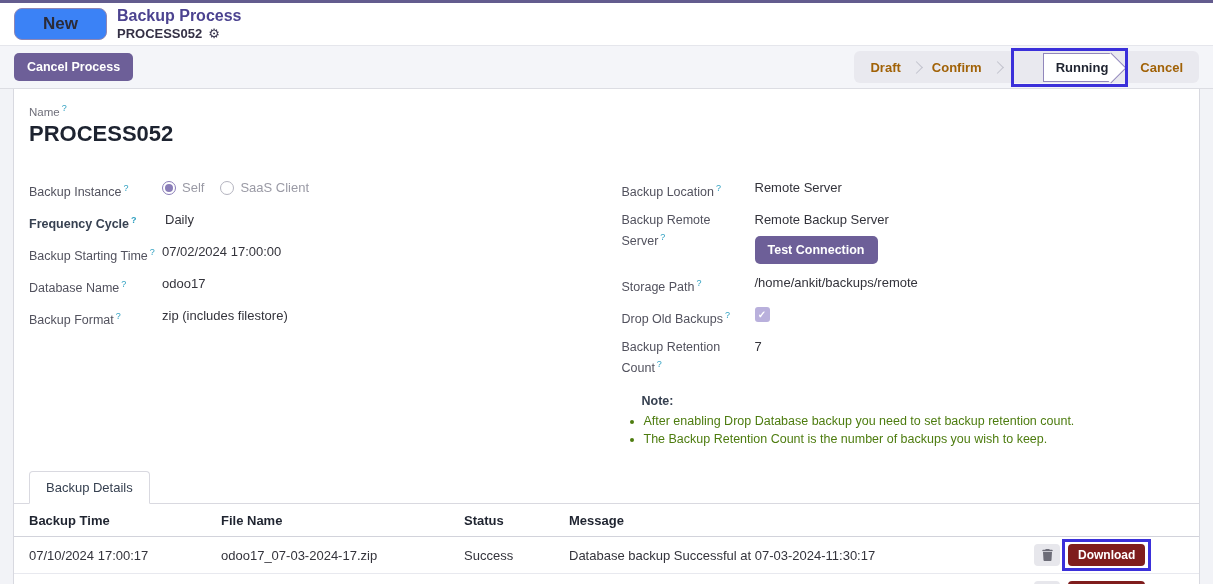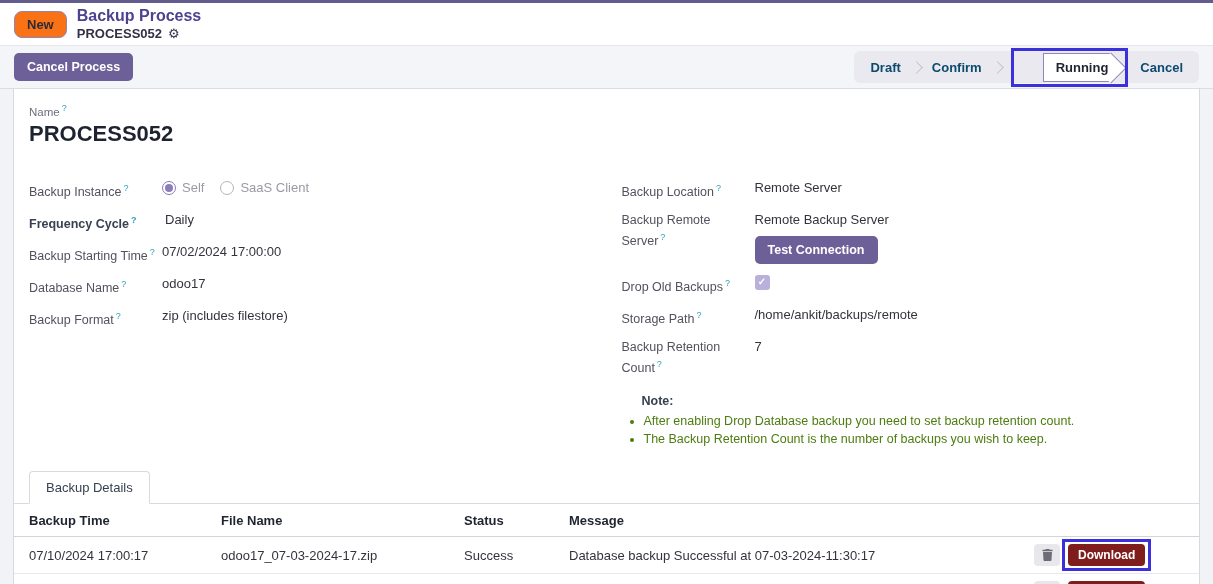--- a/index.html
+++ b/index.html
@@ -12,22 +12,22 @@
   }
   
   .topline { height:3px; background:#635c8e; }
 
   
   .o-navbar {
     height:42px; background:#fff; display:flex; align-items:center;
     padding:0 14px; gap:10px;
   }
   .btn-new {
-    background:#f97316; border:1px solid #8e86b5; border-radius:8px;
-    padding:5px 12px; font-size:13px; font-weight:600; color:#2b2b38; cursor:pointer;
+    background:#3b82f6; border:1px solid #8e86b5; border-radius:8px;
+    padding:5px 28px; font-size:17px; font-weight:600; color:#2b2b38; cursor:pointer;
     font-family:"Liberation Sans", sans-serif;
   }
   .breadcrumb { display:flex; flex-direction:column; line-height:1.25; }
   .breadcrumb .parent { font-size:16px; color:#4c4390; font-weight:600; }
   .breadcrumb .current-row { display:flex; align-items:center; gap:6px; }
   .breadcrumb .current { font-size:13px; color:#343045; font-weight:600; }
   .gear { font-size:13px; color:#3a3650; cursor:pointer; }
 
   
   .o-control-panel {
@@ -39,21 +39,21 @@
   .btn-primary {
     background:#6d5f98; color:#fff; border:none; border-radius:5px;
     font-size:12.5px; font-weight:700; padding:7px 13px; cursor:pointer;
     font-family:"Liberation Sans", sans-serif;
   }
   
   .statusbar {
     display:flex; align-items:center; background:#e9e9ef; border-radius:6px;
     height:32px; padding:0 16px; gap:12px; font-size:13px;
   }
-  .step { color:#0c4a6e; font-weight:600; cursor:pointer; white-space:nowrap; }
+  .step { color:#a16207; font-weight:600; cursor:pointer; white-space:nowrap; }
   .sep {
     width:9px; height:9px; border-top:1px solid #c2c3cd; border-right:1px solid #c2c3cd;
     transform:rotate(45deg); margin:0 -1px;
   }
   .step-arrow-wrap { position:relative; margin:0 4px;padding-left:26px; }
   .step-running {
     position:relative; background:#fff; border:1px solid #9187bb; border-right:none;
     padding:6px 4px 6px 12px; font-weight:700; color:#1f2430; display:inline-block;
     cursor:pointer; white-space:nowrap;
   }
@@ -237,29 +237,29 @@
 
           <div class="field-row">
             <span class="lbl"><span>Backup Remote Server</span><sup class="help">?</sup></span>
             <span class="val">
               <span class="link">Remote Backup Server</span><br>
               <button class="btn-primary btn-test">Test Connection</button>
             </span>
           </div>
 
           <div class="field-row">
+            <span class="lbl"><span>Storage Path</span><sup class="help">?</sup></span>
+            <span class="val">/home/ankit/backups/remote</span>
+          </div>
+
+          <div class="field-row">
             <span class="lbl"><span>Drop Old Backups</span><sup class="help">?</sup></span>
             <span class="val">
                 <span class="checkbox"></span>
               </span>
-          </div>
-
-          <div class="field-row">
-            <span class="lbl"><span>Storage Path</span><sup class="help">?</sup></span>
-            <span class="val">/home/ankit/backups/remote</span>
           </div>
 
           <div class="field-row">
             <span class="lbl"><span>Backup Retention Count</span><sup class="help">?</sup></span>
             <span class="val">7</span>
           </div>
 
           <div class="note-block">
             <div class="note-title">Note:</div>
             <ul class="note-list">

